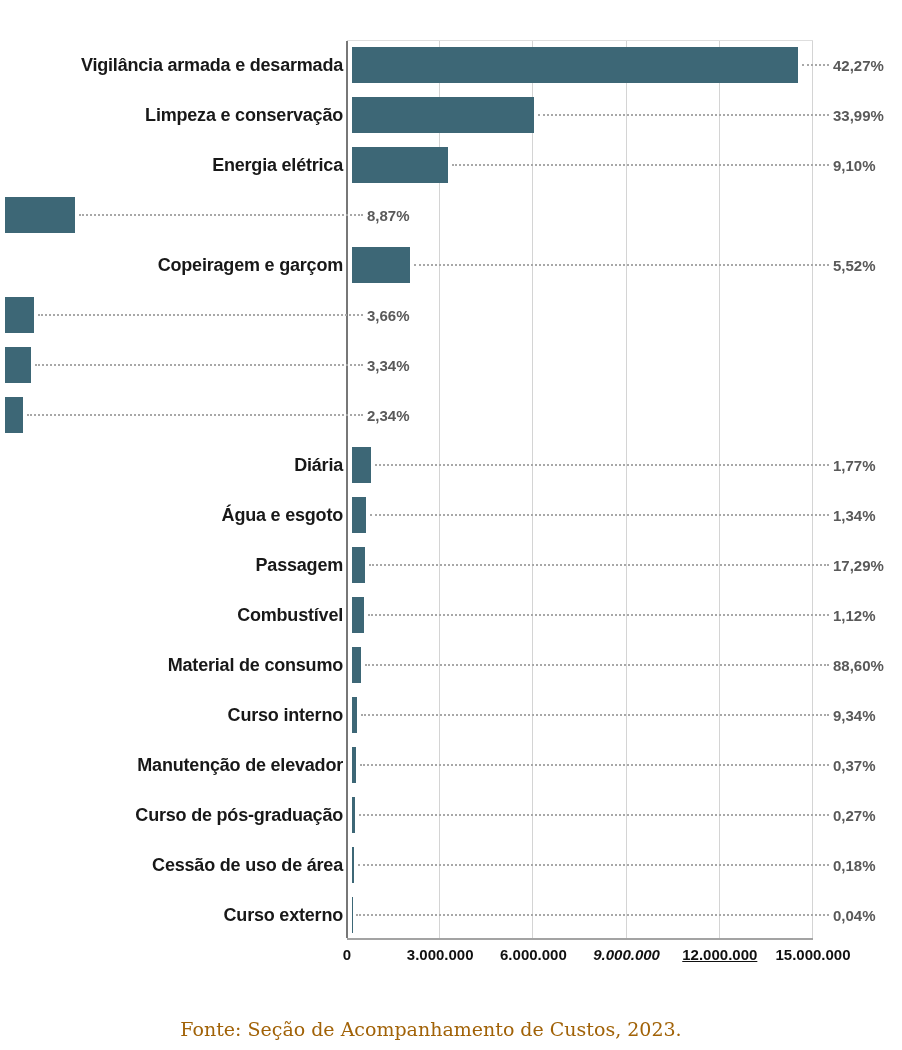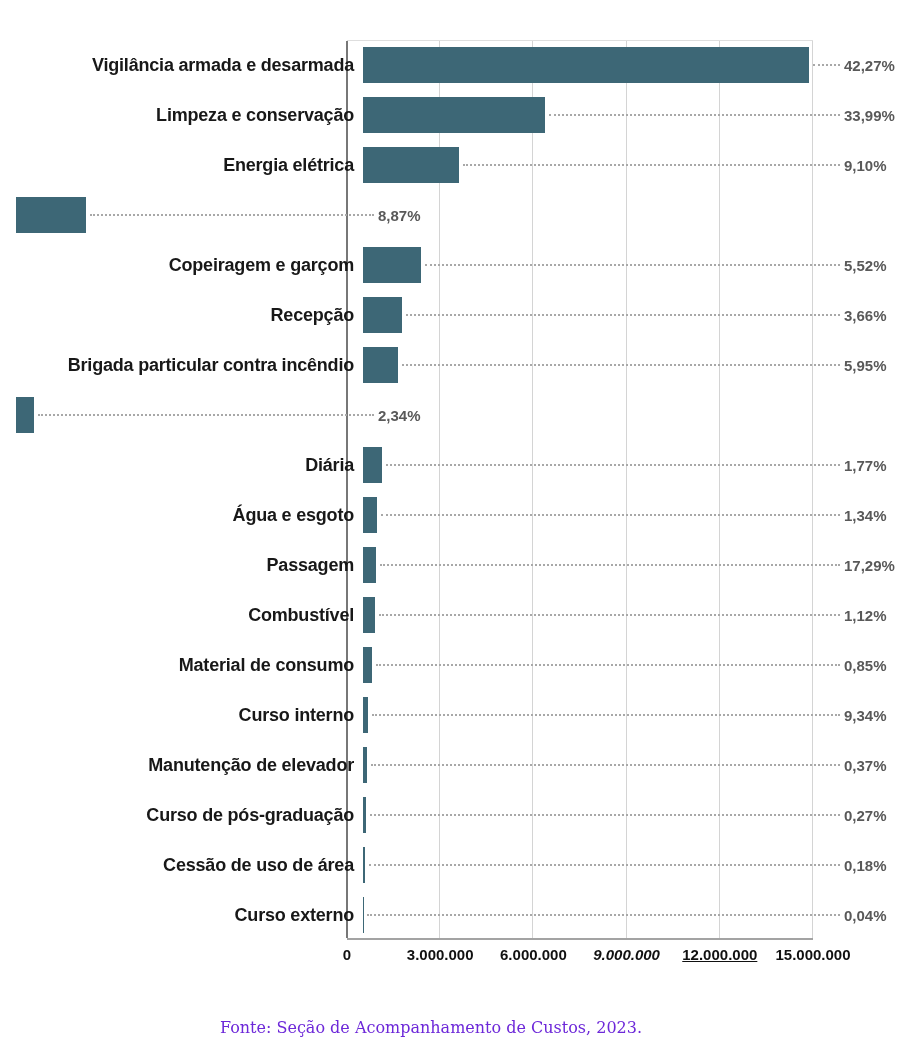--- a/index.html
+++ b/index.html
@@ -39,21 +39,21 @@
     left: -1px;
     top: 0;
     bottom: 0;
     width: 2px;
     background: #777777;
   }
 
   
   .rows {
     position: absolute;
-    left: 16px;
+    left: 5px;
     top: 40px;
     width: 801px;
   }
   .row {
     display: grid;
     grid-template-columns: 347px 466px auto;
     height: 50px;
     align-items: center;
   }
   .cat-label {
@@ -110,22 +110,22 @@
   }
 
   
   .footer {
     position: absolute;
     left: 0;
     right: 40px;
     top: 1018px;
     text-align: center;
     font-family: "DejaVu Serif", serif;
-    font-size: 16px;
-    color: #6d28d9;
+    font-size: 19px;
+    color: #a16207;
   }
 </style>
 </head>
 <body>
 
 <div class="page">
 
   <div class="plot-frame">
     <div class="axis-y"></div>
     <div id="gridlines">
@@ -171,34 +171,32 @@
       </div>
       <div class="row">
         <div class="cat-label">Copeiragem e garçom</div>
         <div class="bar-track">
           <div class="bar" style="width: 12.512%; background: rgb(61, 103, 118);"></div>
           <div class="leader" style="left: calc(12.512% + 4px);"></div>
         </div>
         <div class="pct">5,52%</div>
       </div>
       <div class="row">
-        <div class="cat-label">Recepção</div>
         <div class="bar-track">
           <div class="bar" style="width: 8.296%; background: rgb(61, 103, 118);"></div>
           <div class="leader" style="left: calc(8.296% + 4px);"></div>
         </div>
         <div class="pct">3,66%</div>
       </div>
       <div class="row">
-        <div class="cat-label">Brigada particular contra incêndio</div>
         <div class="bar-track">
           <div class="bar" style="width: 7.57067%; background: rgb(61, 103, 118);"></div>
           <div class="leader" style="left: calc(7.57067% + 4px);"></div>
         </div>
-        <div class="pct">5,95%</div>
+        <div class="pct">3,34%</div>
       </div>
       <div class="row">
         <div class="bar-track">
           <div class="bar" style="width: 5.304%; background: rgb(61, 103, 118);"></div>
           <div class="leader" style="left: calc(5.304% + 4px);"></div>
         </div>
         <div class="pct">2,34%</div>
       </div>
       <div class="row">
         <div class="cat-label">Diária</div>
@@ -231,21 +229,21 @@
           <div class="leader" style="left: calc(2.53867% + 4px);"></div>
         </div>
         <div class="pct">1,12%</div>
       </div>
       <div class="row">
         <div class="cat-label">Material de consumo</div>
         <div class="bar-track">
           <div class="bar" style="width: 1.92667%; background: rgb(61, 103, 118);"></div>
           <div class="leader" style="left: calc(1.92667% + 4px);"></div>
         </div>
-        <div class="pct">0,85%</div>
+        <div class="pct">88,60%</div>
       </div>
       <div class="row">
         <div class="cat-label">Curso interno</div>
         <div class="bar-track">
           <div class="bar" style="width: 1.06533%; background: rgb(61, 103, 118);"></div>
           <div class="leader" style="left: calc(1.06533% + 4px);"></div>
         </div>
         <div class="pct">9,34%</div>
       </div>
       <div class="row">

